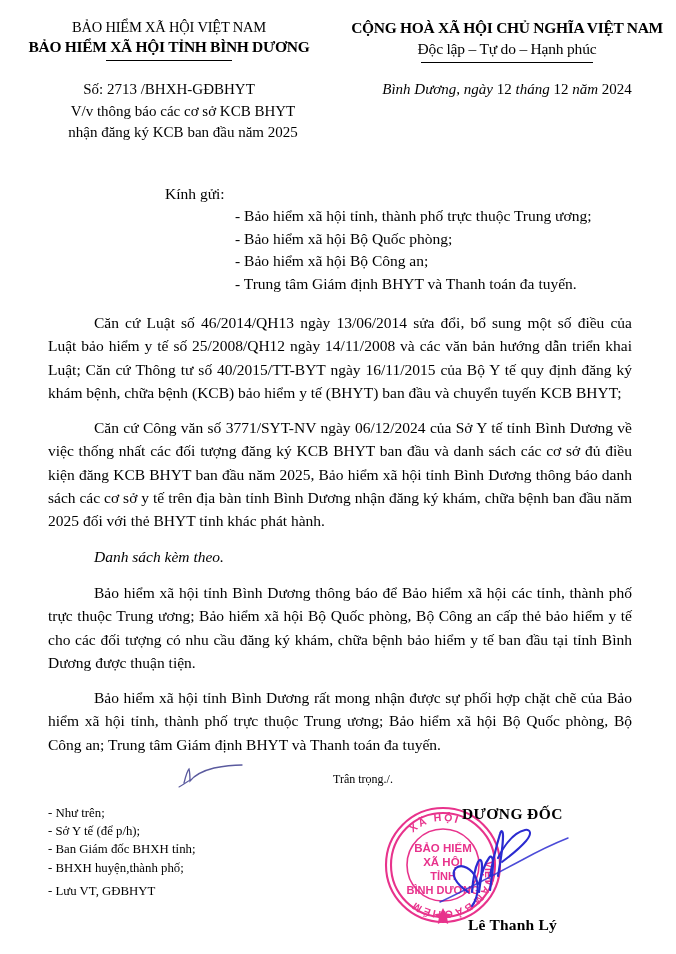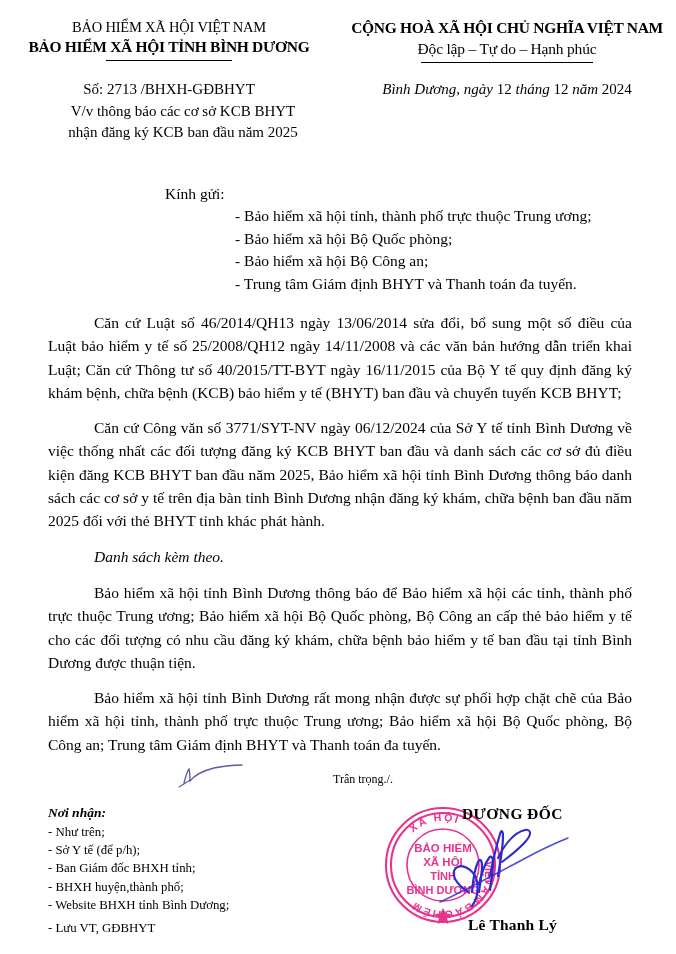--- a/index.html
+++ b/index.html
@@ -309,27 +309,25 @@
       <svg class="flourish" viewBox="0 0 80 30">
         <path d="M8 22 C10 14, 12 9, 13 8 C14 12, 14 17, 14 20 C18 15, 26 10, 38 7 C48 5, 58 4, 66 4" fill="none" stroke="#5a5a9e" stroke-width="1.3" stroke-linecap="round"></path>
         <path d="M3 26 C7 24, 11 21, 14 19" fill="none" stroke="#5a5a9e" stroke-width="1.1" stroke-linecap="round"></path>
       </svg>
     </p>
   </div>
 
   <div class="footer">
 
     <div class="noinhan">
-      <div class="noinhan-title">Nơi nhận:</div>
       <ul>
         <li>- Như trên;</li>
         <li>- Sở Y tế (để p/h);</li>
         <li>- Ban Giám đốc BHXH tỉnh;</li>
         <li>- BHXH huyện,thành phố;</li>
-        <li>- Website BHXH tỉnh Bình Dương;</li>
         <li class="gap">- Lưu VT, GĐBHYT</li>
       </ul>
     </div>
 
     <div class="sign-block">
 
       <div class="sign-title">DƯƠNG ĐỐC</div>
 
       <svg class="seal" viewBox="0 0 122 122">
         <g fill="none" stroke="#e8338c" stroke-width="2.1">

